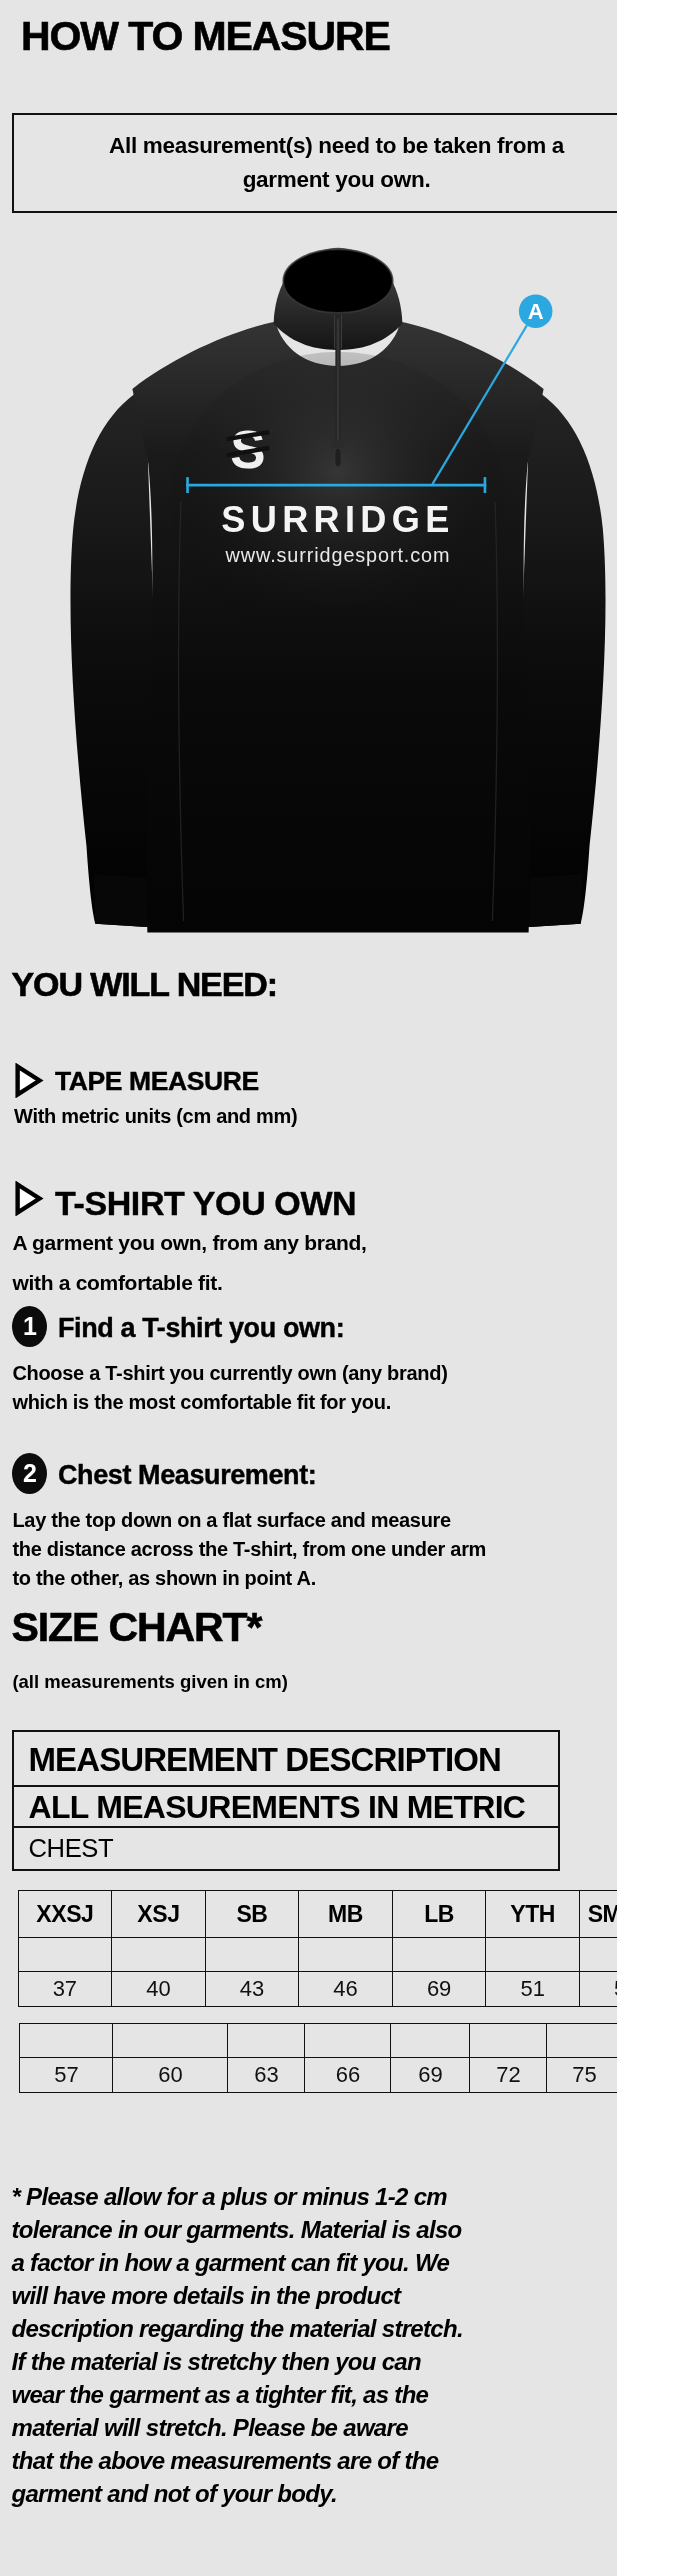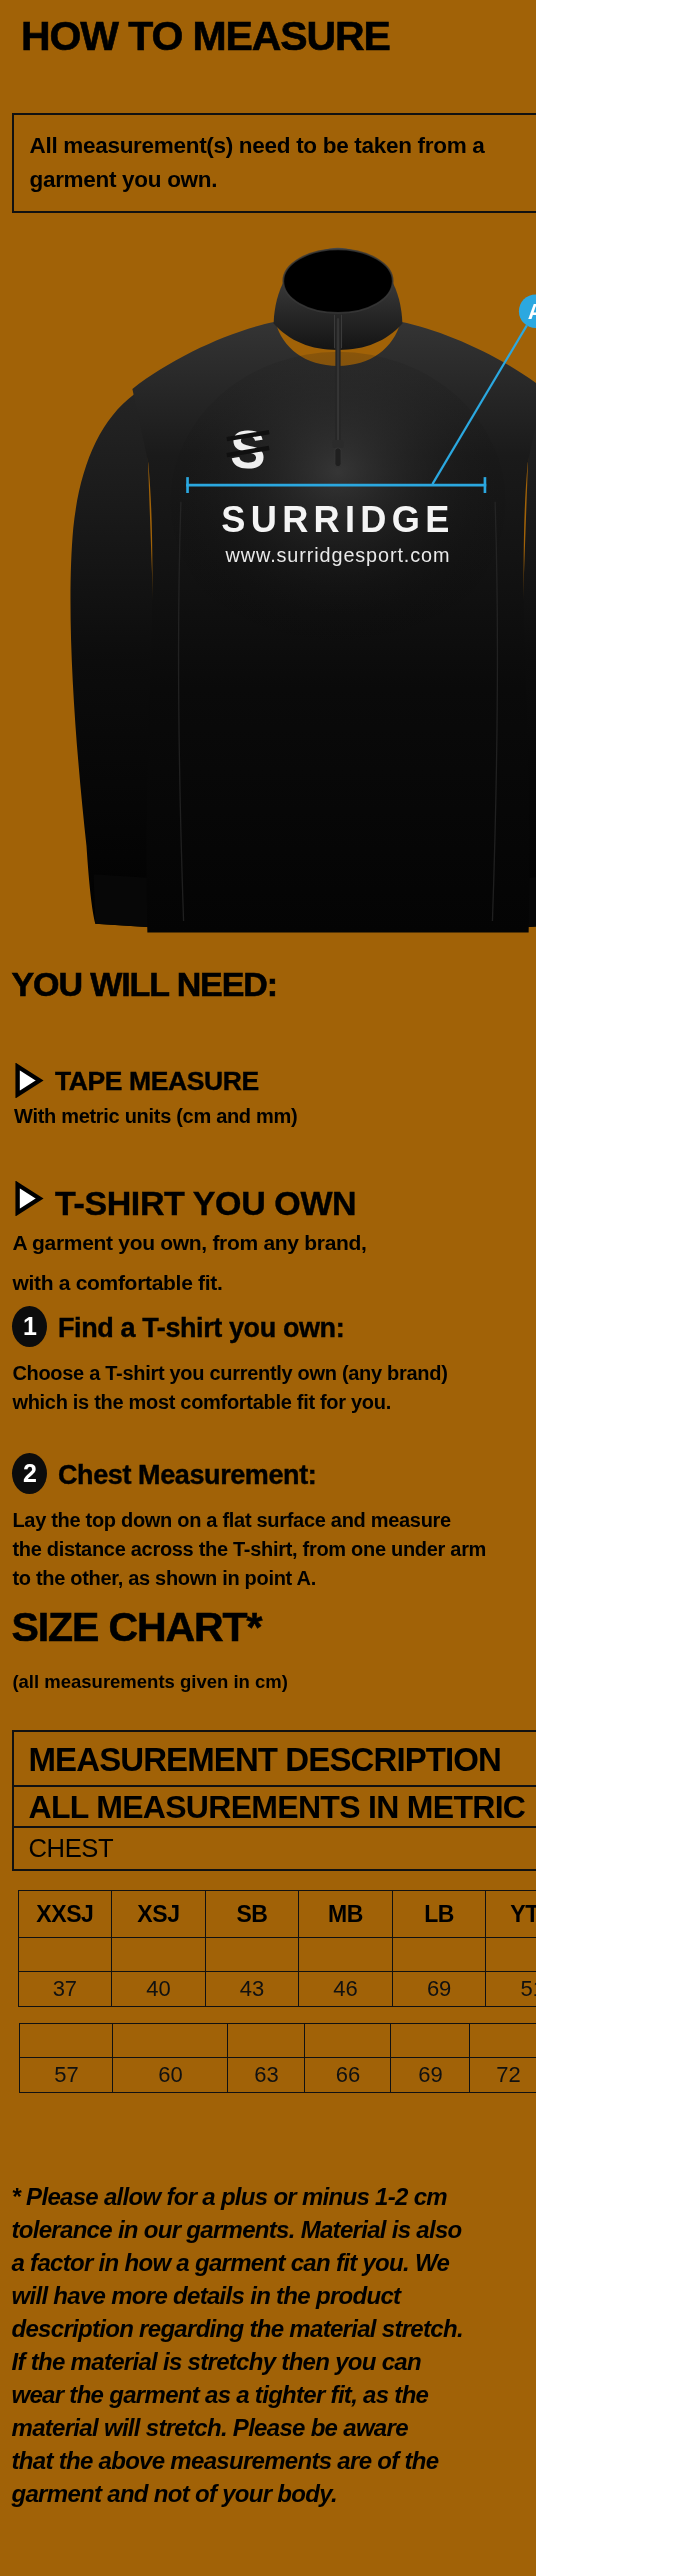--- a/index.html
+++ b/index.html
@@ -1,24 +1,24 @@
 <!DOCTYPE html>
 <html style="font-size:14px"><head>
 <meta charset="utf-8">
 <style>
   html,body{margin:0;padding:0;background:#fff;}
-  .page{position:relative;width:536px;height:2576px;background:#a16207;overflow:hidden;
+  .page{position:relative;width:617px;height:2576px;background:#e5e5e5;overflow:hidden;
         font-family:"Liberation Sans",sans-serif;color:#000;}
   .abs{position:absolute;}
   .pre{white-space:pre-line;}
   .heavy{font-weight:900;letter-spacing:-1.1px;-webkit-text-stroke:0.6px currentColor;}
   .h2{font-weight:900;letter-spacing:-0.4px;-webkit-text-stroke:0.4px currentColor;}
 
   #title{top:14px;left:21px;font-size:41px;line-height:1.1;}
-  #notice{top:113px;left:11.5px;width:614px;border:2.6px solid #111;padding:14px 16px;}
+  #notice{top:113px;left:11.5px;width:614px;border:2.6px solid #111;padding:14px 16px;text-align:center;}
   #notice .txt{font-size:22.5px;font-weight:bold;line-height:1.5;letter-spacing:-0.3px;}
 
   #garment{top:237px;left:0;}
 
   #need-head{top:965px;left:11.5px;font-size:34px;}
   .tri-icon{width:30px;height:35px;display:block;}
   #need1-icon{top:1063px;left:14px;}
   #need1-title{top:1066px;left:55px;font-size:26.5px;}
   #need1-desc{top:1105px;left:14px;font-size:20px;font-weight:bold;letter-spacing:-0.3px;}
   #need2-icon{top:1181px;left:14px;}

